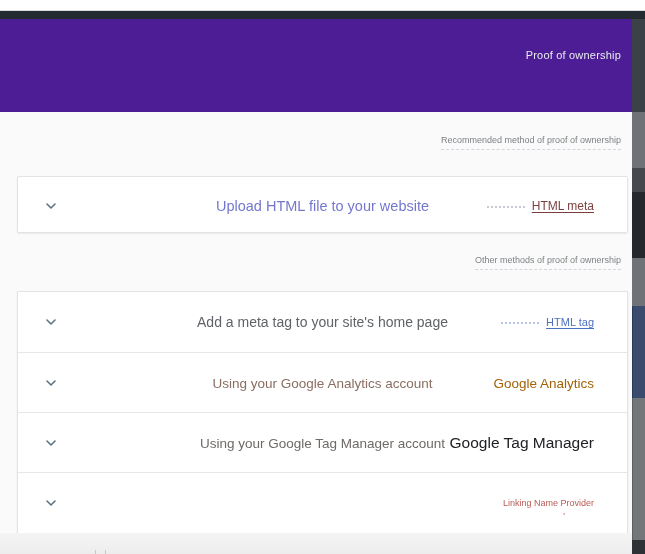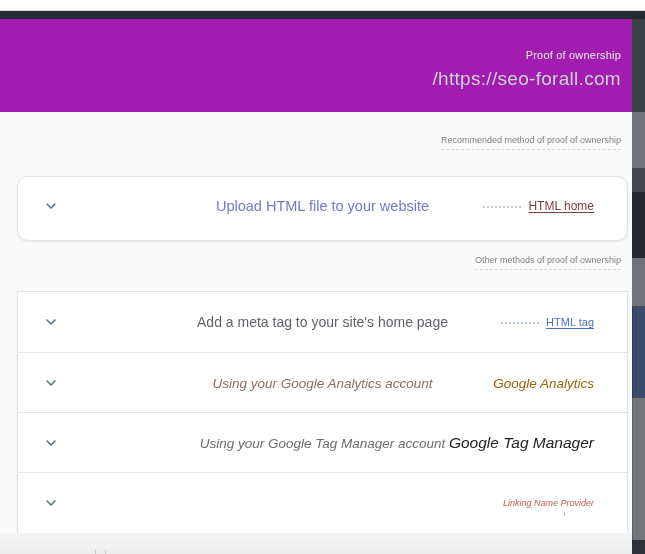--- a/index.html
+++ b/index.html
@@ -17,21 +17,21 @@
     background: #ffffff; border-bottom: 1px solid #d9d9d9;
   }
   .titlebar {
     position: absolute; top: 11px; left: 0; width: 645px; height: 8px;
     background: #232a30;
   }
 
   
   .header {
     position: absolute; top: 19px; left: 0; width: 645px; height: 93px;
-    background: #a21caf;
+    background: #4c1d95;
     text-align: right;
     padding: 30px 24px 0 0;
   }
   .header .eyebrow {
     font-size: 11px; color: #e9ecee; letter-spacing: .2px;
     margin-bottom: 7px;
   }
   .header .site-url {
     font-size: 19px; color: #ccd3d7; letter-spacing: .3px;
   }
@@ -62,26 +62,26 @@
   .section-label.recommended { top: 135px; }
   .section-label.other { top: 255px; }
 
   
   .card, .card-group {
     position: absolute; left: 17px; width: 611px;
     background: #ffffff;
     border: 1px solid #e3e3e3;
     box-shadow: 0 1px 2px rgba(0,0,0,0.07);
   }
-  .card.single { top: 176px; height: 65px; border-radius: 11px; }
+  .card.single { top: 176px; height: 57px; border-radius: 2px; }
   .card-group { top: 291px; height: 278px; }
 
   .method-row { position: relative; width: 100%; height: 57px; }
   .card-group .method-row { height: 60px; }
-  .card-group .method-row + .method-row { border-top: 1px solid #e6e6e6; font-style: italic; }
+  .card-group .method-row + .method-row { border-top: 1px solid #e6e6e6; }
   .card-group .method-row:last-child { height: 60px; }
 
   .chevron {
     position: absolute; left: 25px; top: 50%; transform: translateY(-50%);
     width: 16px; height: 16px; color: #5b7383; cursor: pointer;
   }
   .chevron svg { display: block; }
 
   .method-title {
     position: absolute; left: 0; top: 50%; transform: translateY(-50%);
@@ -128,21 +128,20 @@
   }
 </style>
 </head>
 <body>
 
 <div class="top-white"></div>
 <div class="titlebar"></div>
 
 <div class="header">
   <div class="eyebrow">Proof of ownership</div>
-  <div class="site-url">/https://seo-forall.com</div>
 </div>
 
 <div class="right-strip">
   <div class="seg-a"></div>
   <div class="seg-b"></div>
   <div class="seg-c"></div>
   <div class="seg-d"></div>
   <div class="seg-e"></div>
   <div class="seg-f"></div>
   <div class="seg-g"></div>
@@ -152,21 +151,21 @@
 <div class="section-label recommended">Recommended method of proof of ownership</div>
 
 <div class="card single">
   <div class="method-row row-1">
     <span class="chevron">
       <svg width="16" height="16" viewBox="0 0 24 24" fill="none" stroke="currentColor" stroke-width="2.4" stroke-linecap="round" stroke-linejoin="round">
           <path d="M6 9l6 6 6-6"></path>
         </svg>
     </span>
     <span class="method-title">Upload HTML file to your website</span>
-    <span class="method-label"><i class="dots"></i><span>HTML home</span></span>
+    <span class="method-label"><i class="dots"></i><span>HTML meta</span></span>
   </div>
 </div>
 
 <div class="section-label other">Other methods of proof of ownership</div>
 
 <div class="card-group">
 
   <div class="method-row row-2">
     <span class="chevron">
       <svg width="16" height="16" viewBox="0 0 24 24" fill="none" stroke="currentColor" stroke-width="2.4" stroke-linecap="round" stroke-linejoin="round">

